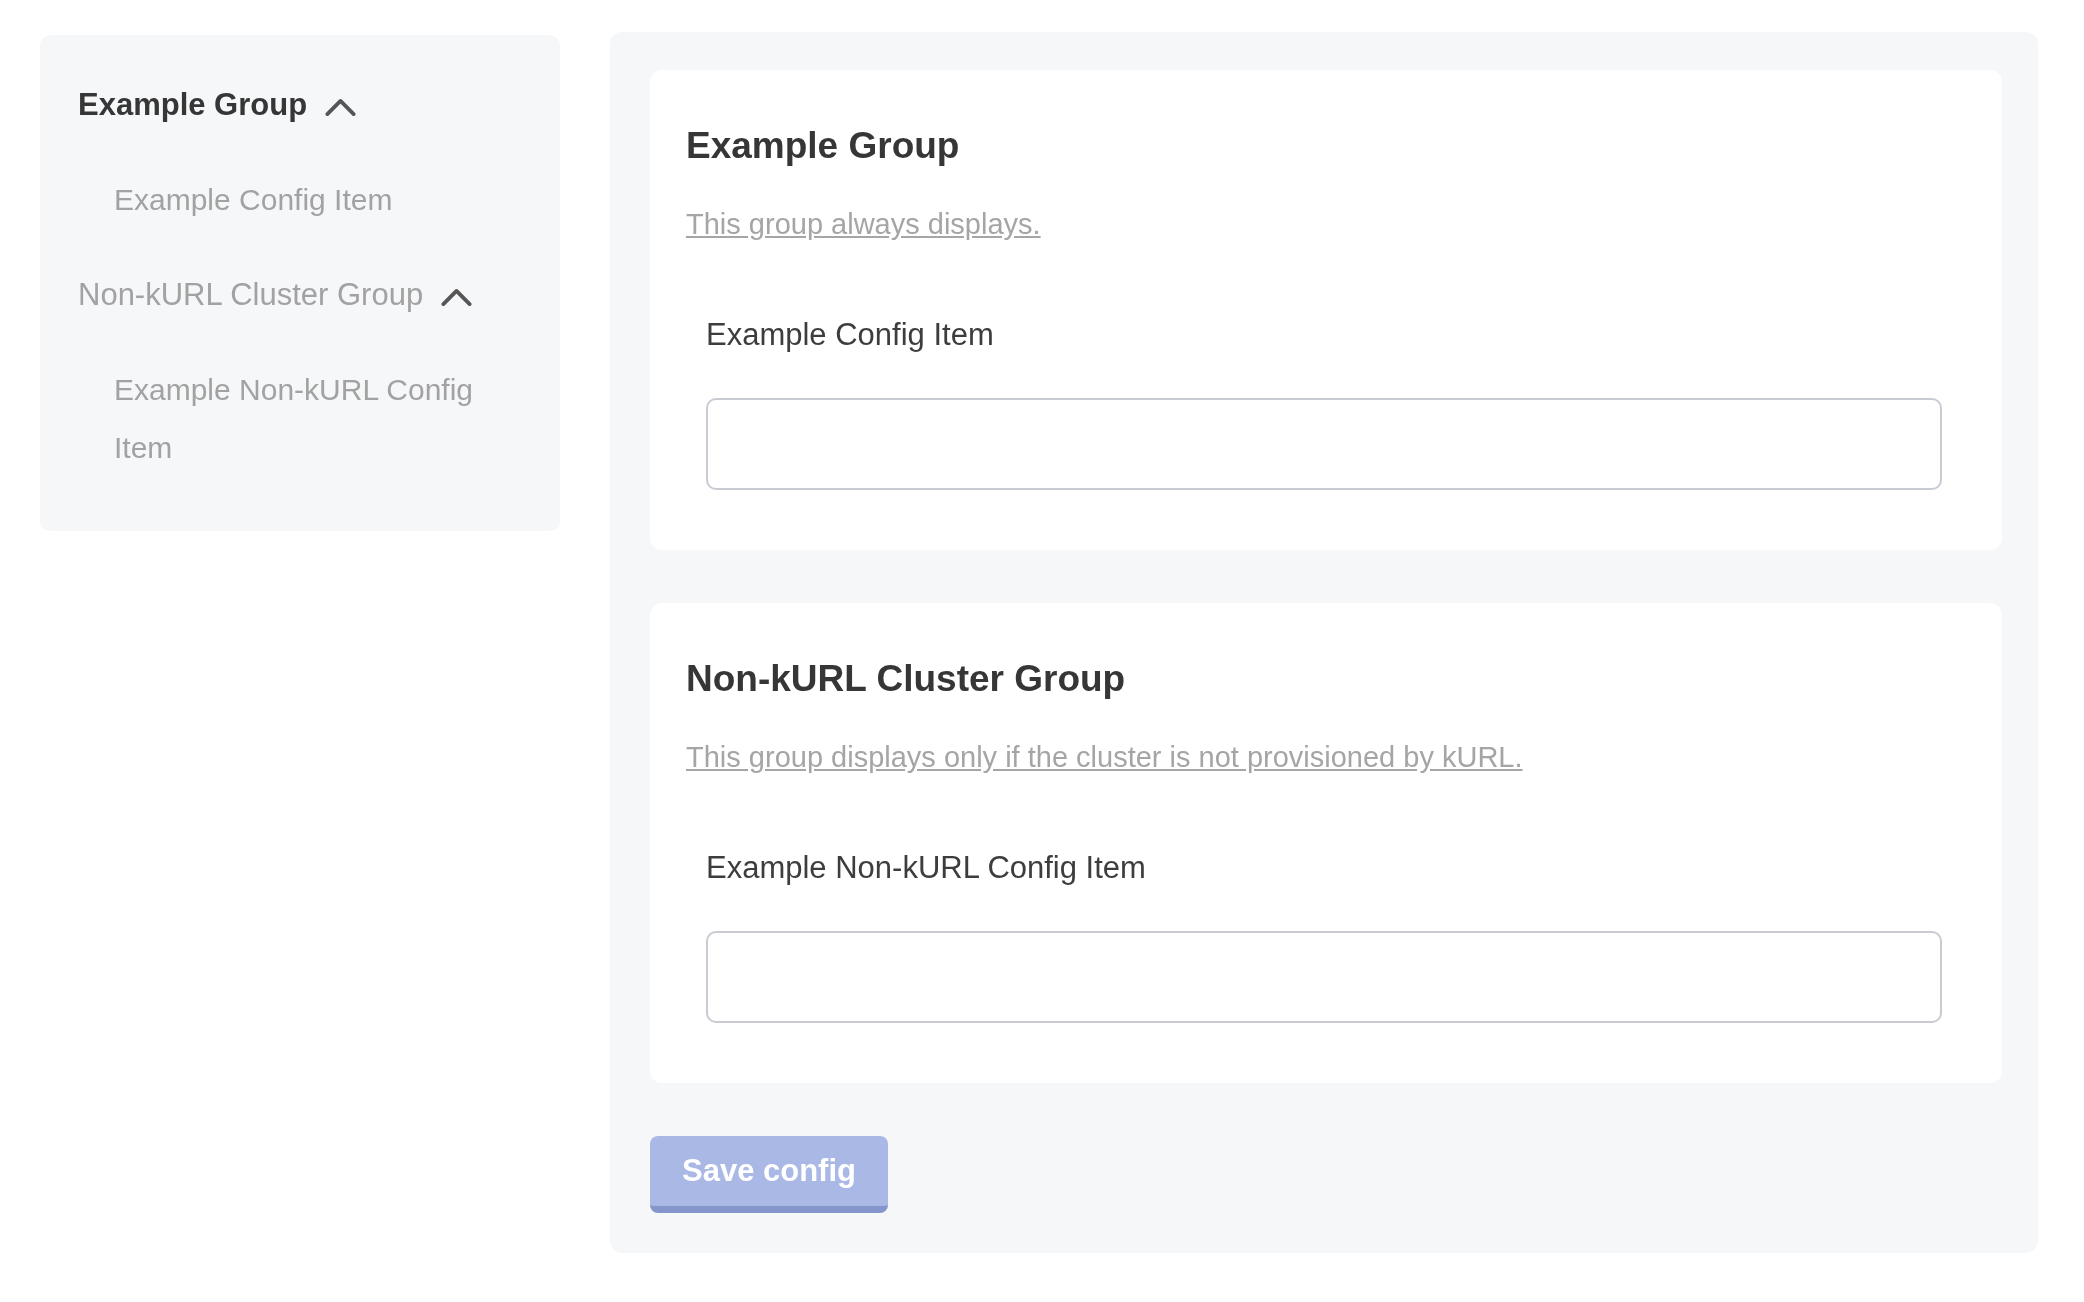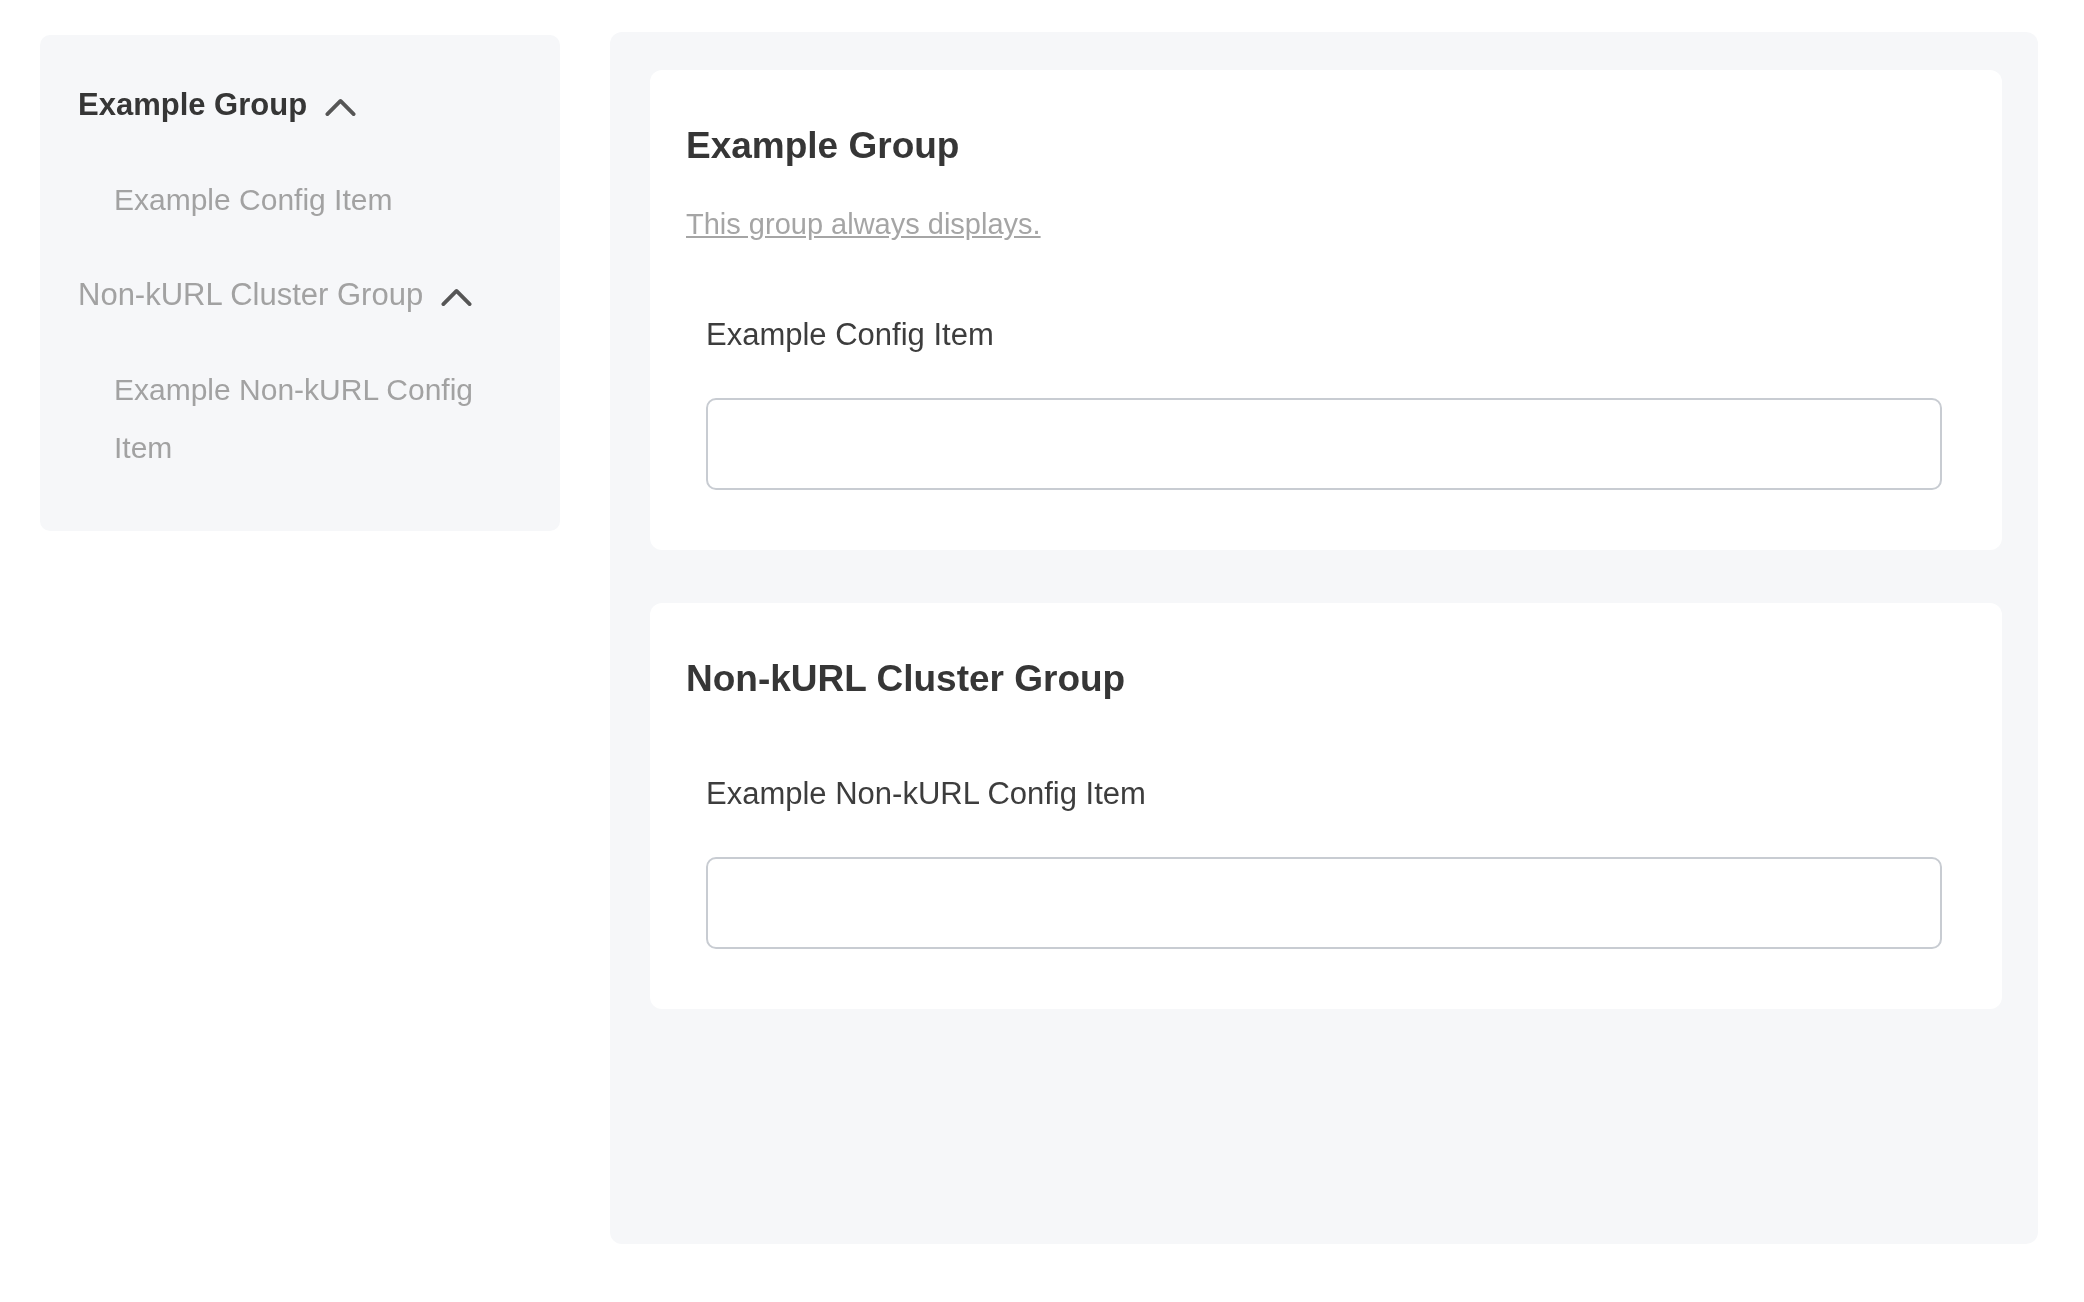--- a/index.html
+++ b/index.html
@@ -168,20 +168,22 @@
     <h2>Example Group</h2>
     <p class="desc">This group always displays.</p>
     <div class="field">
       <div class="field-label">Example Config Item</div>
       <input type="text" value="" style="">
     </div>
   </section>
 
   <section class="card">
     <h2>Non-kURL Cluster Group</h2>
+    <p class="desc">This group displays only if the cluster is not provisioned by kURL.</p>
     <div class="field">
       <div class="field-label">Example Non-kURL Config Item</div>
       <input type="text" value="" style="">
     </div>
   </section>
 
+  <button class="save-btn">Save config</button>
 
 </main>
 
 </body></html>

